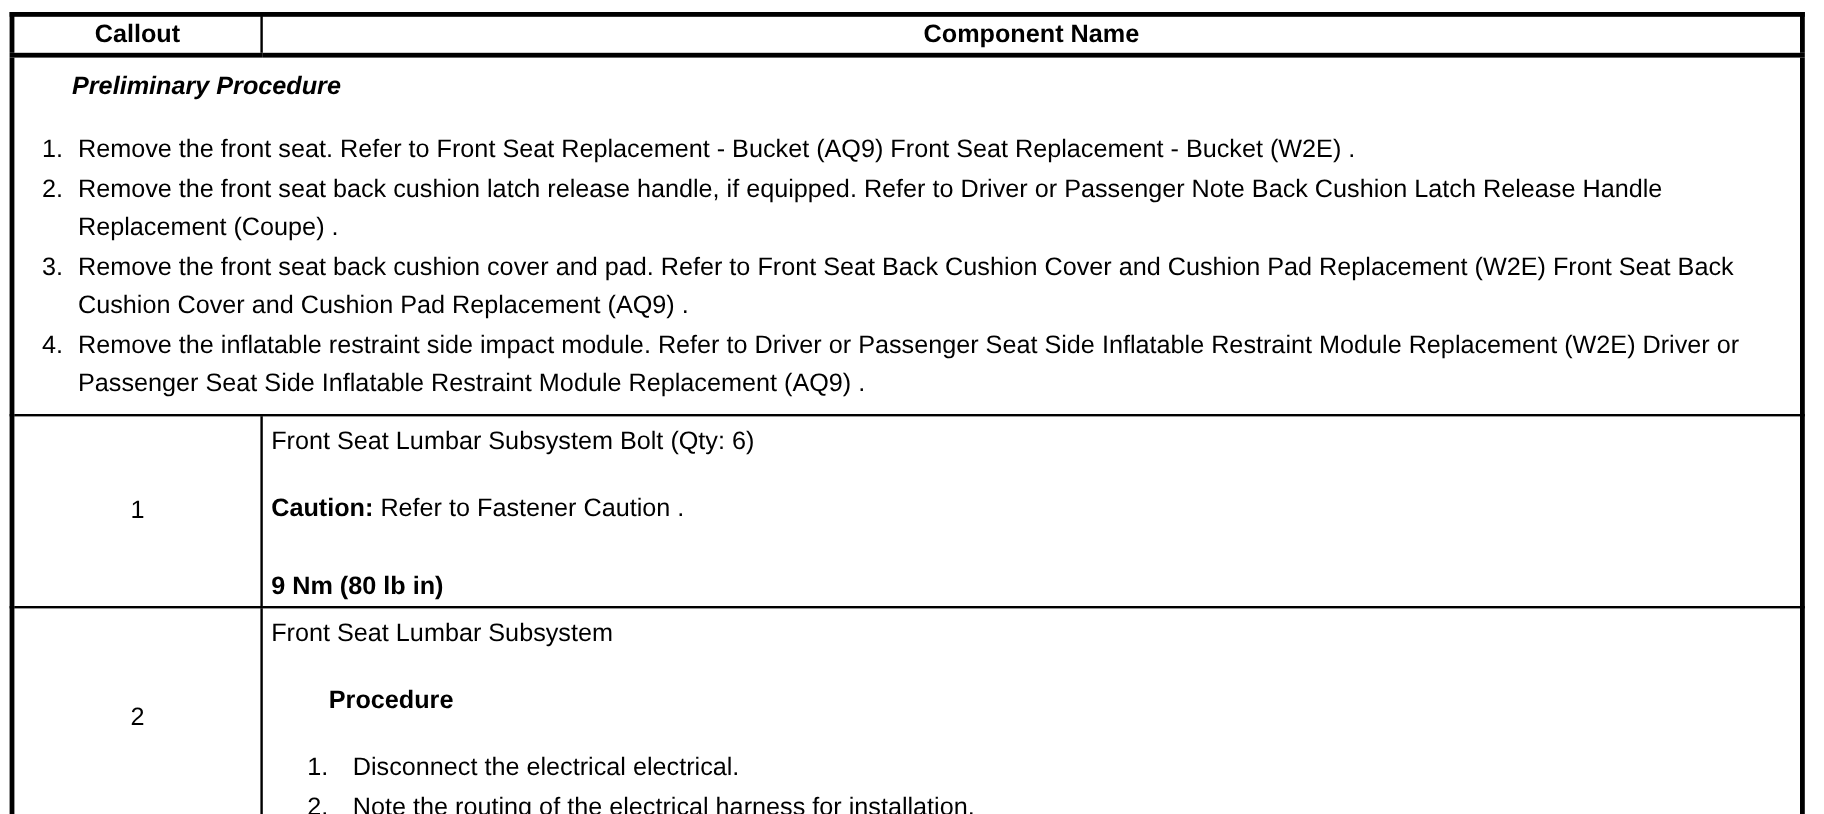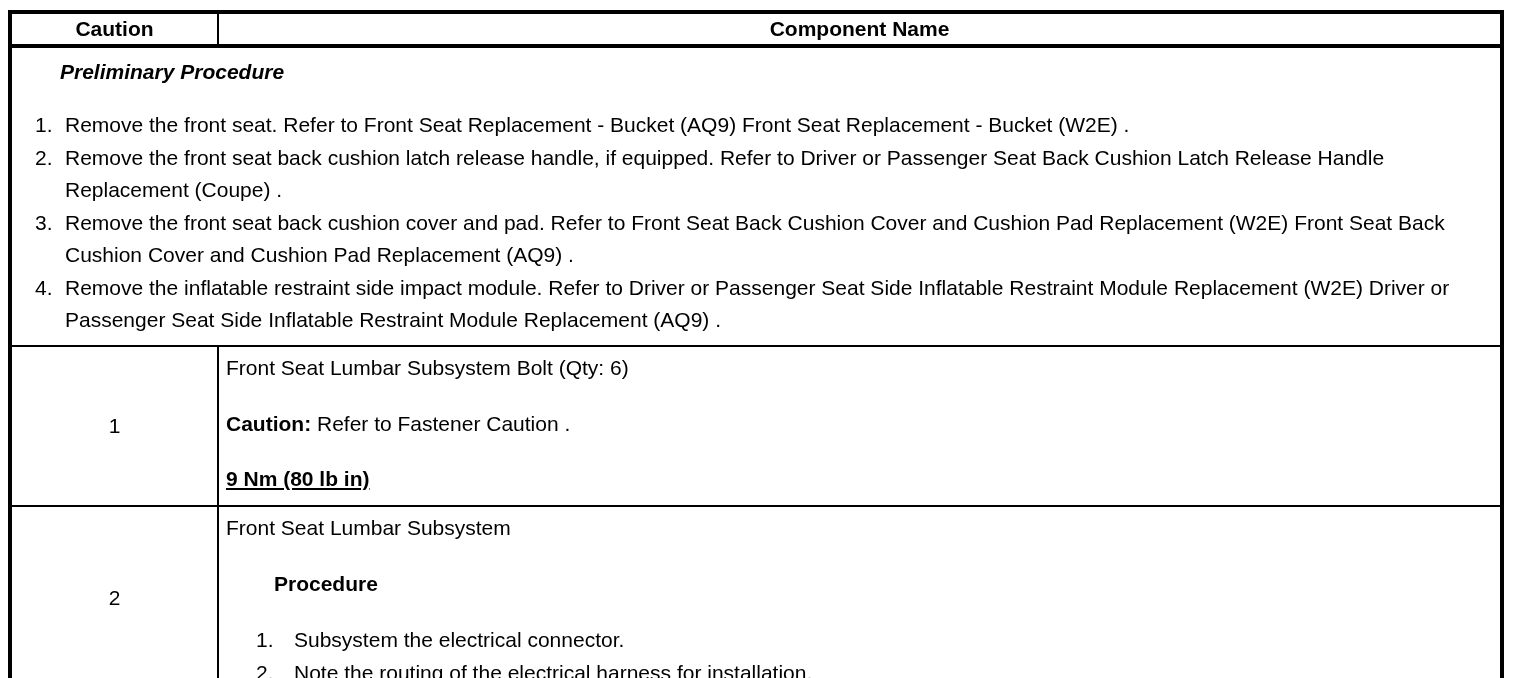--- a/index.html
+++ b/index.html
@@ -70,21 +70,21 @@
     vertical-align: middle;
   }
   td.comp-cell {
     vertical-align: top;
     padding: 6px 12px 0 7px;
     line-height: 30px;
   }
   tr.row-1 td { height: 152px; }
   .comp-cell p { margin: 0; }
   .comp-cell .caution-line { margin-top: 26px; }
-  .comp-cell .torque-line { margin-top: 25px; font-weight: bold; text-decoration: underline; }
+  .comp-cell .torque-line { margin-top: 35px; font-weight: bold; }
   .bold { font-weight: bold; }
   .proc-title {
     font-weight: bold;
     margin: 26px 0 0 48px;
     line-height: 30px;
   }
   ol.proc-list {
     list-style: none;
     margin: 24px 0 0 0;
     padding: 0 0 0 30px;
@@ -103,35 +103,35 @@
 </head>
 <body>
 
 <table class="parts-table">
   <colgroup>
     <col class="callout-col">
     <col>
   </colgroup>
   <tbody>
     <tr class="header-row">
-      <th>Caution</th>
+      <th>Callout</th>
       <th>Component Name</th>
     </tr>
 
     <tr class="prelim-row">
       <td class="prelim-cell" colspan="2">
         <div class="prelim-title">Preliminary Procedure</div>
         <ol class="step-list">
           <li>
             <span class="num">1.</span>
             <span class="txt">Remove the front seat. Refer to Front Seat Replacement - Bucket (AQ9) Front Seat Replacement - Bucket (W2E) .</span>
           </li>
           <li>
             <span class="num">2.</span>
-            <span class="txt">Remove the front seat back cushion latch release handle, if equipped. Refer to Driver or Passenger Seat Back Cushion Latch Release Handle Replacement (Coupe) .</span>
+            <span class="txt">Remove the front seat back cushion latch release handle, if equipped. Refer to Driver or Passenger Note Back Cushion Latch Release Handle Replacement (Coupe) .</span>
           </li>
           <li>
             <span class="num">3.</span>
             <span class="txt">Remove the front seat back cushion cover and pad. Refer to Front Seat Back Cushion Cover and Cushion Pad Replacement (W2E) Front Seat Back Cushion Cover and Cushion Pad Replacement (AQ9) .</span>
           </li>
           <li>
             <span class="num">4.</span>
             <span class="txt">Remove the inflatable restraint side impact module. Refer to Driver or Passenger Seat Side Inflatable Restraint Module Replacement (W2E) Driver or Passenger Seat Side Inflatable Restraint Module Replacement (AQ9) .</span>
           </li>
         </ol>
@@ -148,21 +148,21 @@
     </tr>
 
     <tr class="row-2">
       <td class="callout-cell">2</td>
       <td class="comp-cell">
         <p class="name-line">Front Seat Lumbar Subsystem</p>
         <div class="proc-title">Procedure</div>
         <ol class="proc-list">
           <li>
             <span class="num">1.</span>
-            <span class="txt">Subsystem the electrical connector.</span>
+            <span class="txt">Disconnect the electrical electrical.</span>
           </li>
           <li>
             <span class="num">2.</span>
             <span class="txt">Note the routing of the electrical harness for installation.</span>
           </li>
         </ol>
       </td>
     </tr>
   </tbody>
 </table>

